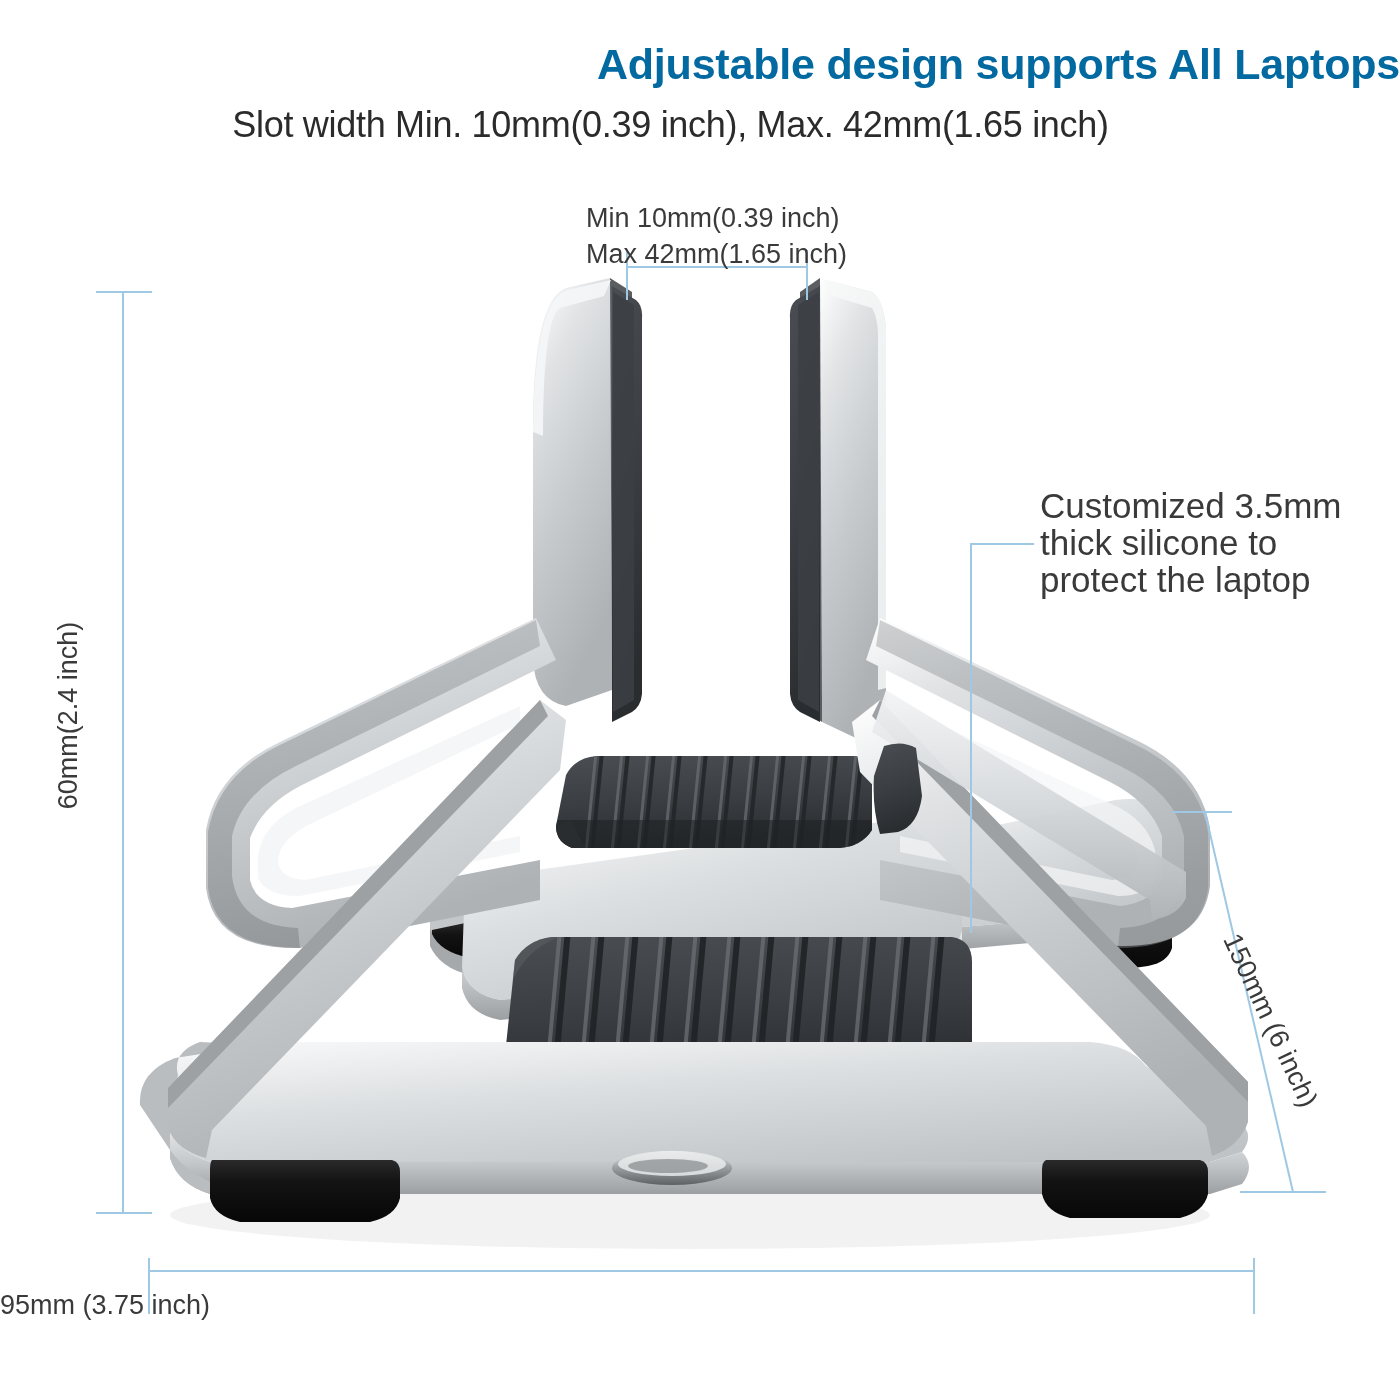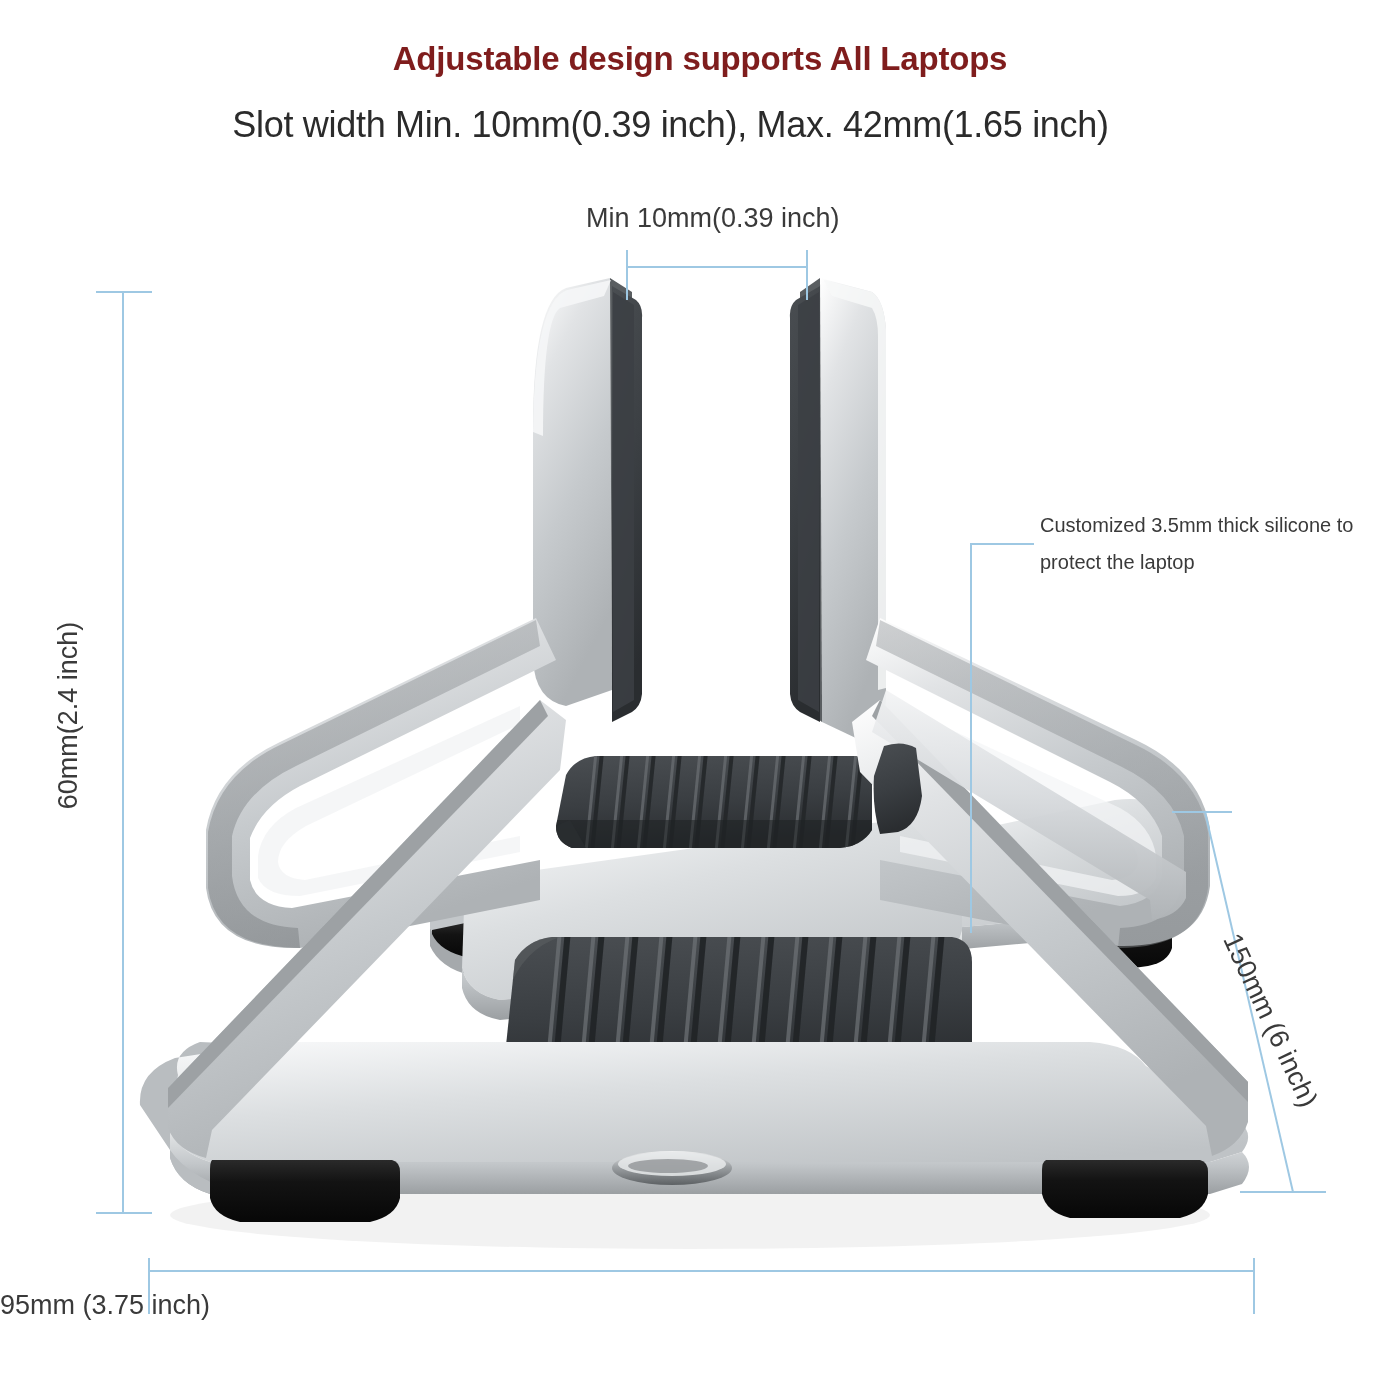--- a/index.html
+++ b/index.html
@@ -1,37 +1,37 @@
 <!DOCTYPE html>
 <html><head>
 <meta charset="utf-8">
 <style>
   html,body{margin:0;padding:0;background:#fff;}
   body{width:1400px;height:1400px;font-family:"Liberation Sans",sans-serif;color:#2b2b2b;}
   #page{position:relative;width:1400px;height:1400px;overflow:hidden;background:#ffffff;}
 
   
   .title{
-    position:absolute;left:0;top:40px;width:1400px;text-align:center;
-    font-size:33px;font-weight:bold;color:#7f1d1d;letter-spacing:-0.2px;
+    position:absolute;left:0;top:40px;width:1400px;text-align:right;
+    font-size:43px;font-weight:bold;color:#0369a1;letter-spacing:-0.2px;
     font-family:"Liberation Sans",sans-serif;
   }
   .subtitle{
     position:absolute;left:0;top:104px;width:1341px;text-align:center;
     font-size:36px;font-weight:normal;color:#2b2b2b;letter-spacing:-0.3px;
   }
 
   
   .slot-callout{
     position:absolute;left:586px;top:168px;width:400px;
     font-size:27px;line-height:36px;color:#3a3a3a;white-space:nowrap;margin-top:32px;
   }
   .silicone-callout{
     position:absolute;left:1040px;top:487px;width:340px;
-    font-size:20px;line-height:37px;color:#3a3a3a;margin-top:20px;
+    font-size:35px;line-height:37px;color:#3a3a3a;
   }
   .dim-bottom-label{
     position:absolute;left:0px;top:1290px;width:1400px;
     font-size:27px;color:#3a3a3a;
   }
   .dim-left-label{
     position:absolute;left:-62px;top:700px;width:260px;text-align:center;
     font-size:27px;color:#3a3a3a;
     transform:rotate(-90deg);transform-origin:center center;
   }
@@ -279,20 +279,21 @@
     <path d="M556,826 Q556,842 572,848 L586,848 L570,820 Z" fill="#2b2e31" opacity="0.8"></path>
   </svg>
 
   <div>
     <div class="dl dl-v" style="left:626px;top:250px;width:2px;height:50px;"></div>
     <div class="dl dl-v" style="left:806px;top:250px;width:2px;height:50px;"></div>
     <div class="dl dl-h" style="left:626px;top:266px;width:182px;"></div>
   </div>
   <div class="slot-callout">
     <div>Min 10mm(0.39 inch)</div>
+    <div>Max 42mm(1.65 inch)</div>
   </div>
 
   <div>
     <div class="dl dl-h" style="left:972px;top:543px;width:62px;"></div>
     <div class="dl dl-v" style="left:970px;top:543px;height:390px;"></div>
   </div>
   <div class="silicone-callout">Customized 3.5mm thick silicone to protect the laptop</div>
 
   <div>
     <div class="dl dl-h" style="left:96px;top:291px;width:56px;"></div>

